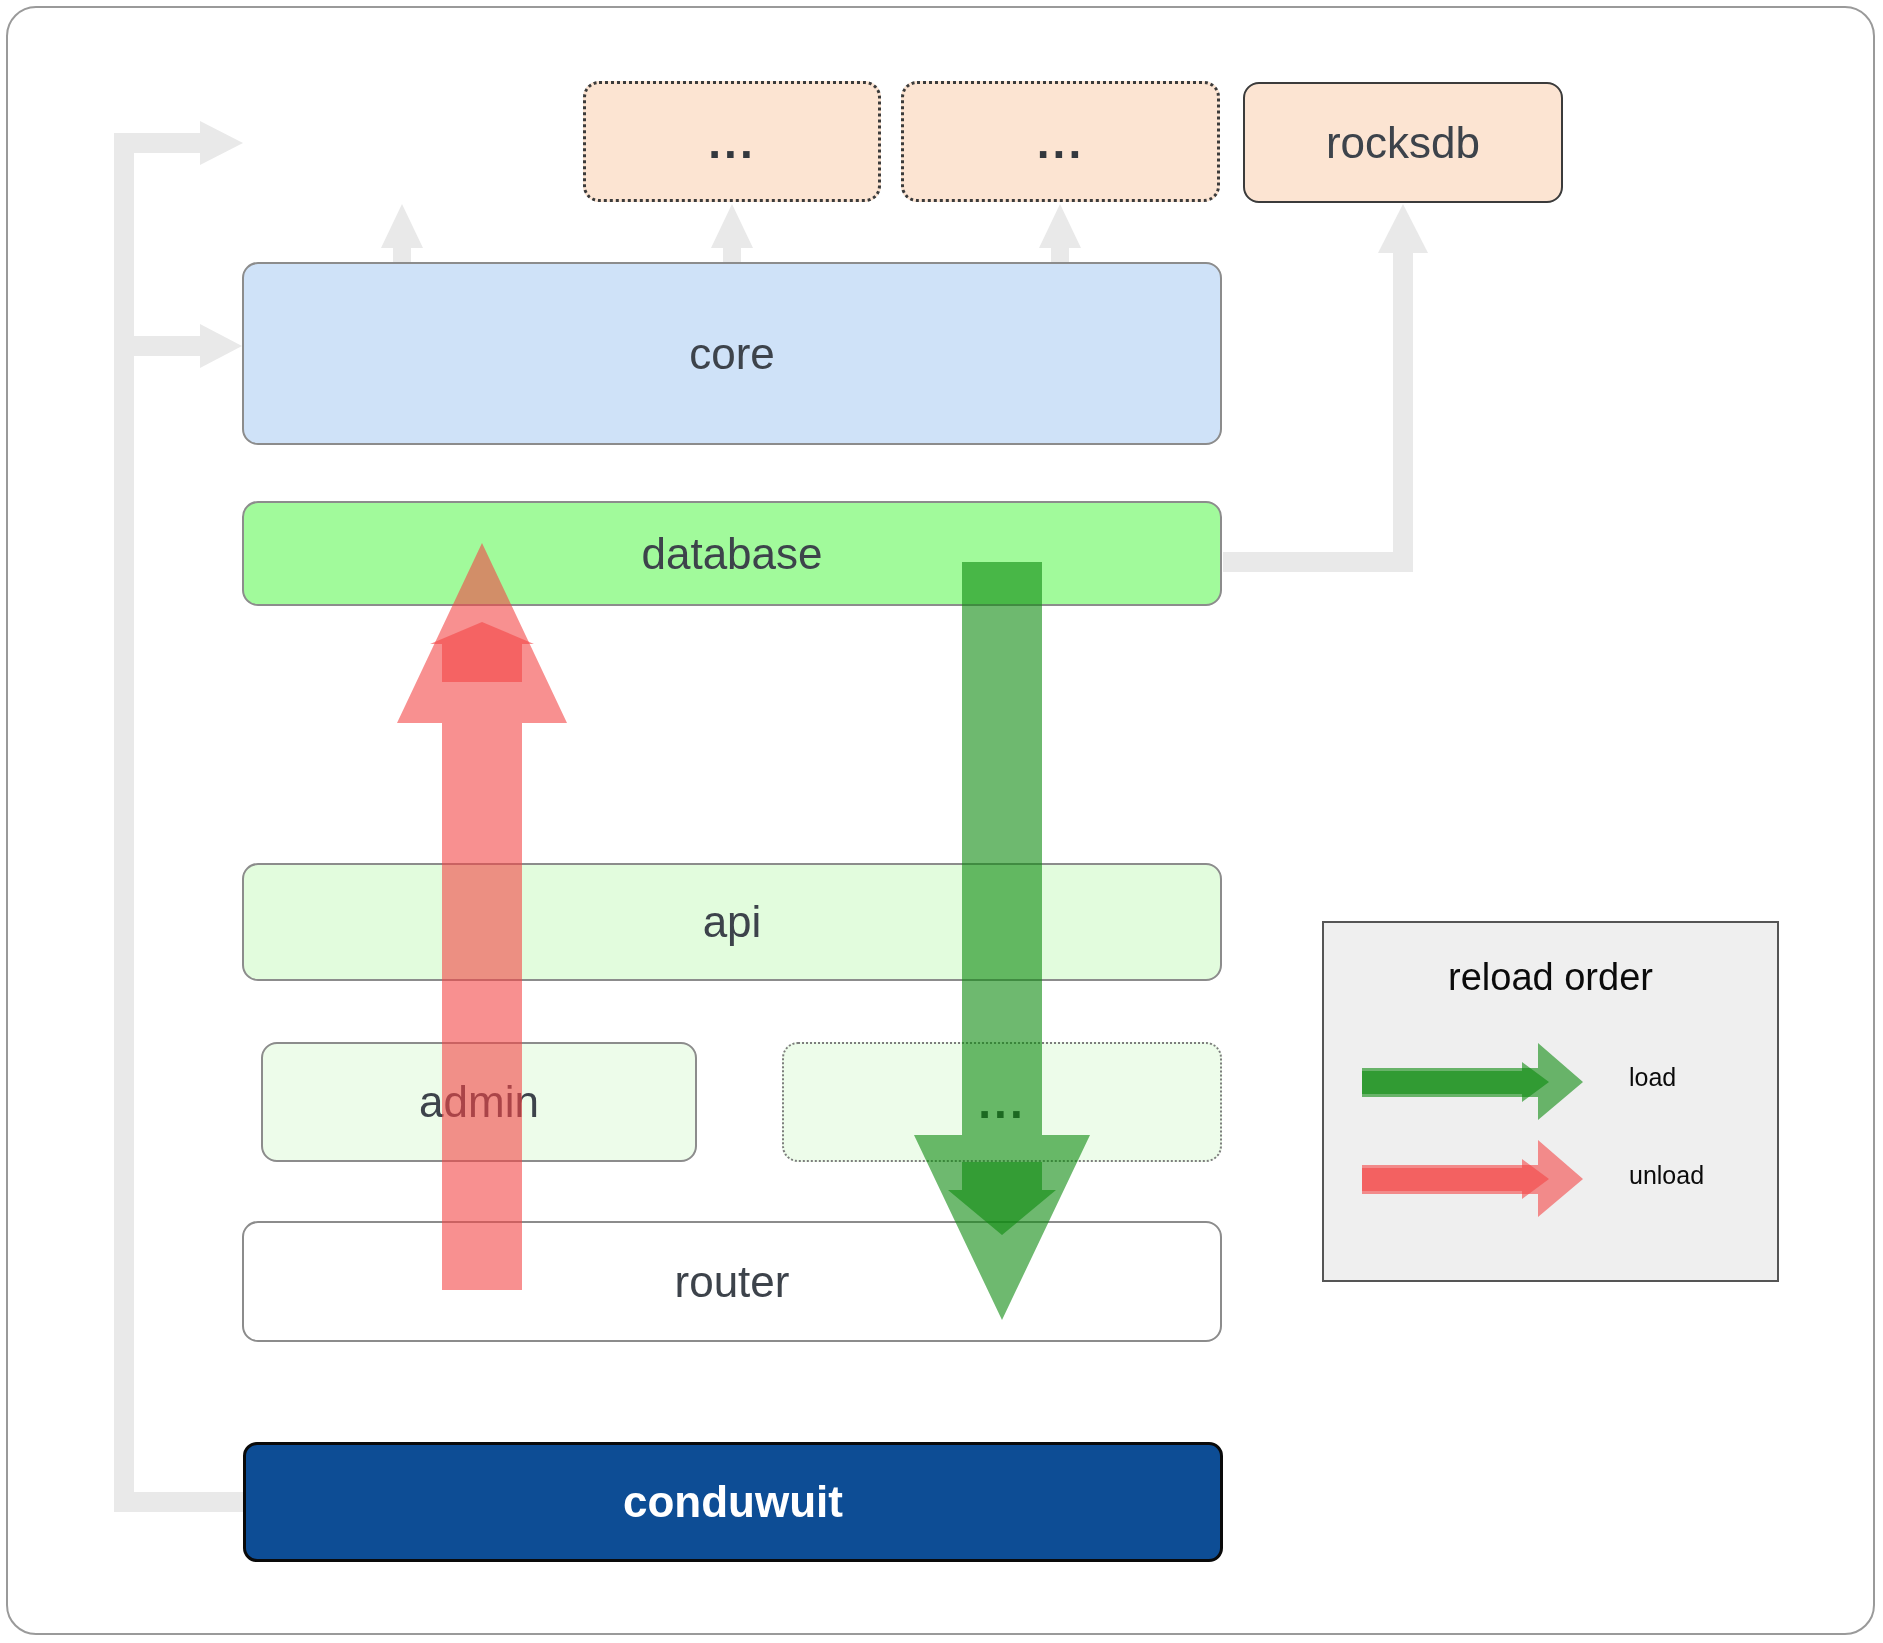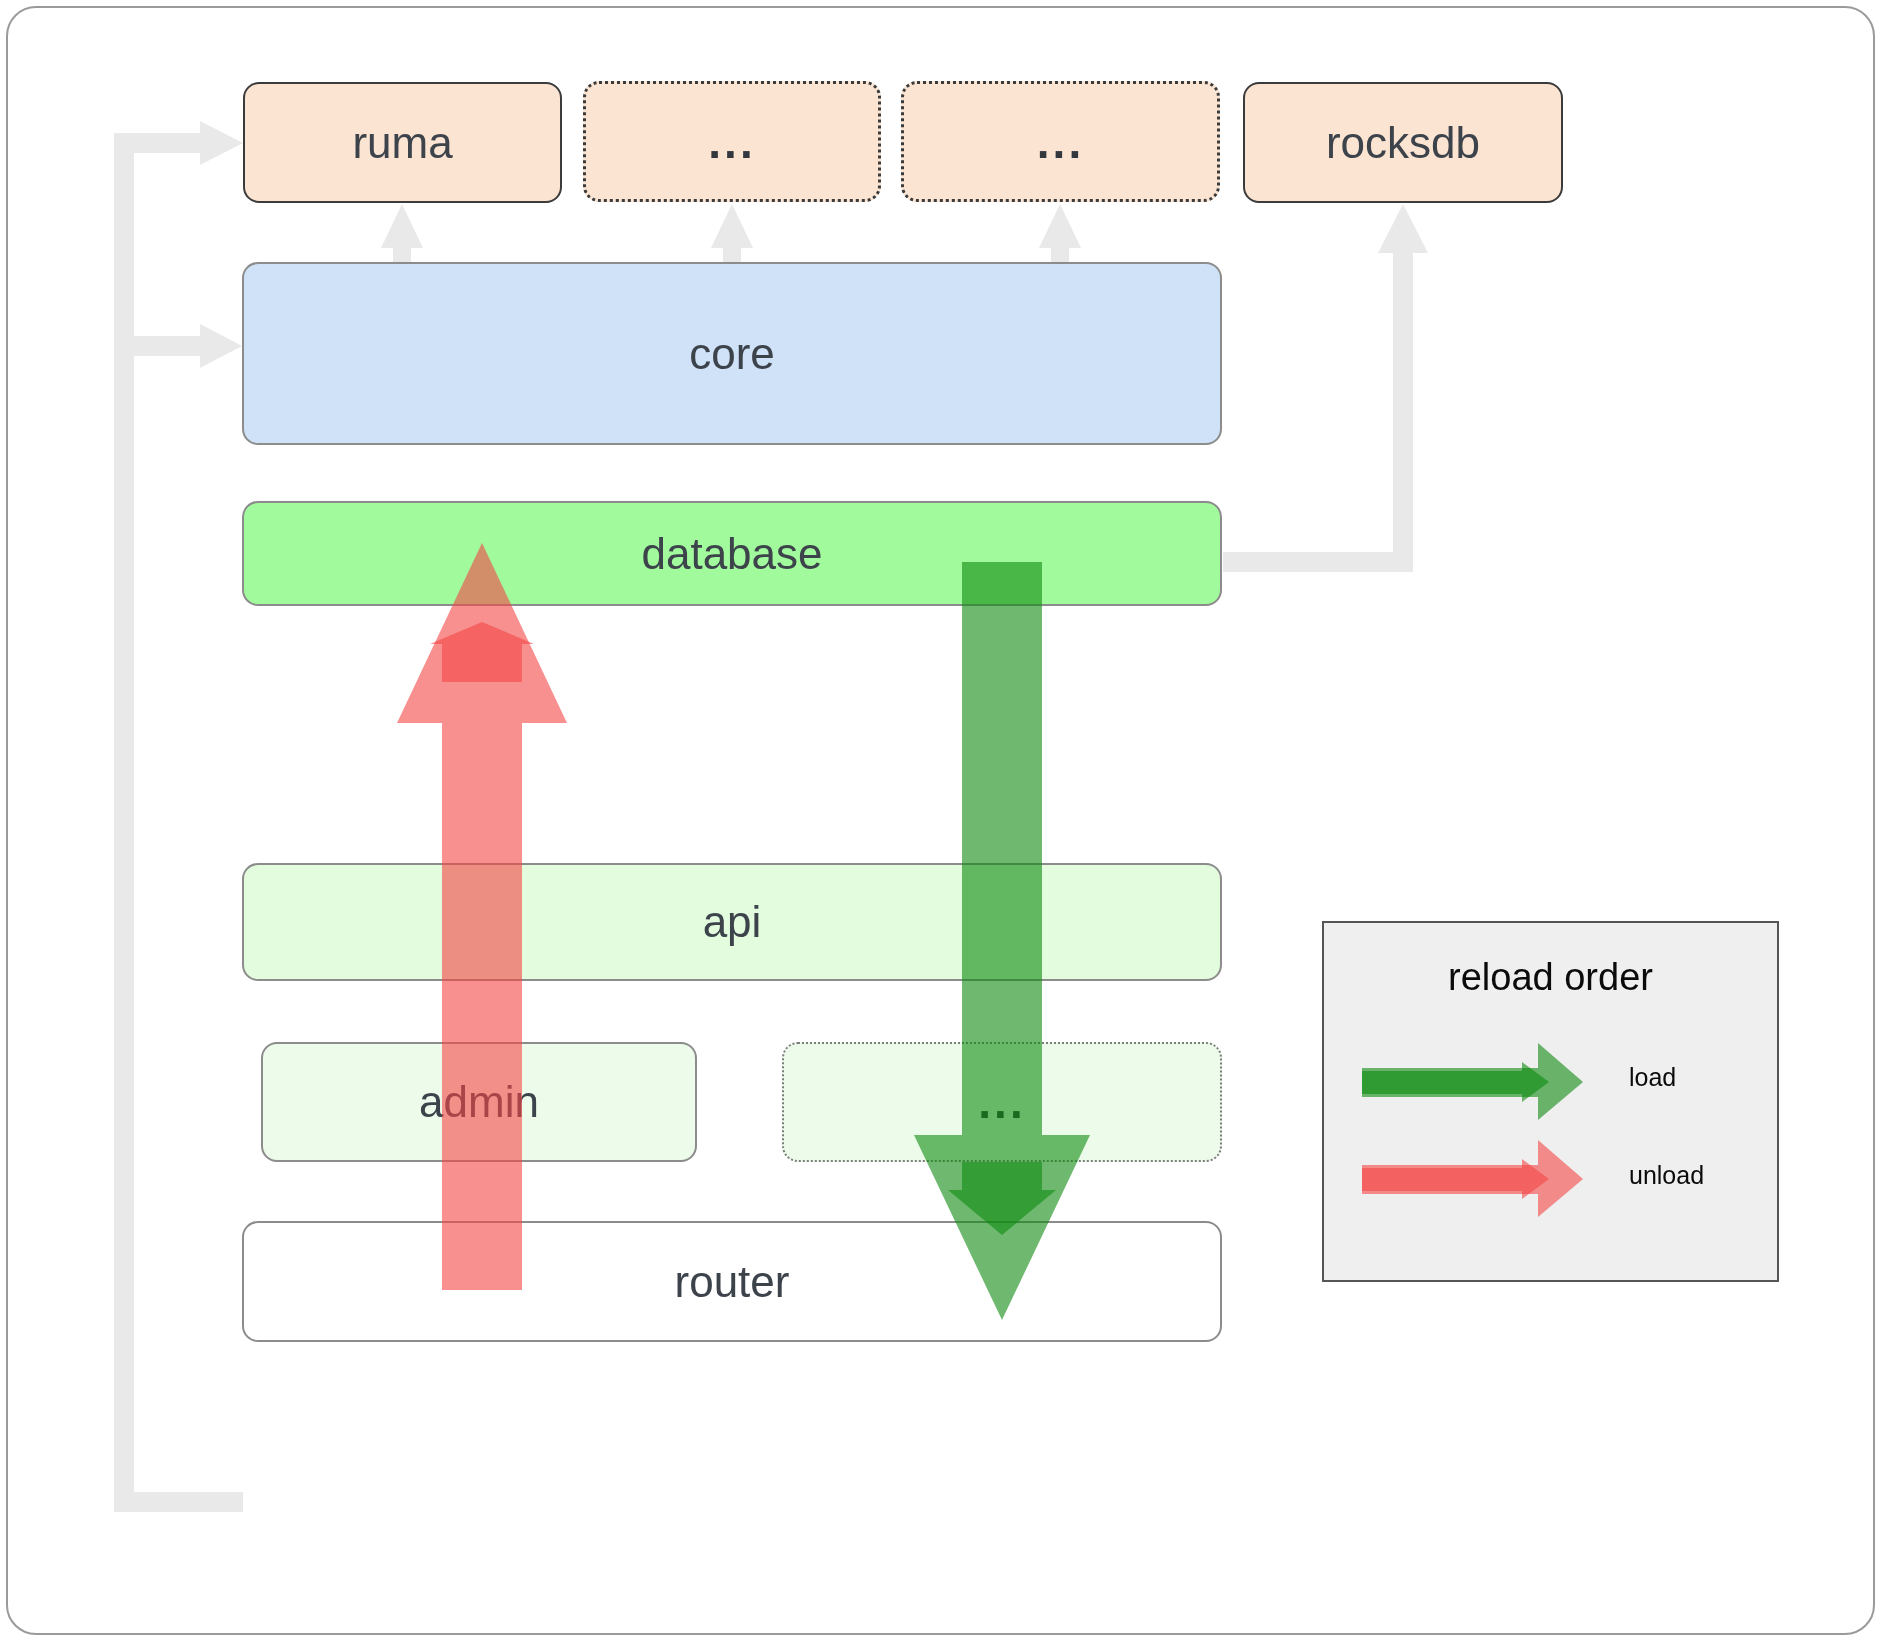--- a/index.html
+++ b/index.html
@@ -38,23 +38,20 @@
   .legend-label.load{top:140px;}
   .legend-label.unload{top:238px;}
   svg.overlay{position:absolute;left:0;top:0;pointer-events:none;}
 </style>
 </head>
 <body>
 
 <div class="stage">
   <div class="frame"></div>
 
-  <div class="box b-ruma">
-    <span>ruma</span>
-  </div>
   <div class="box b-crate-a">
     <span class="dots">...</span>
   </div>
   <div class="box b-crate-b">
     <span class="dots">...</span>
   </div>
   <div class="box b-rocksdb">
     <span>rocksdb</span>
   </div>
   <div class="box b-core">
@@ -67,20 +64,23 @@
     <span>api</span>
   </div>
   <div class="box b-admin">
     <span>admin</span>
   </div>
   <div class="box b-crate-c">
     <span class="dots">...</span>
   </div>
   <div class="box b-router">
     <span>router</span>
+  </div>
+  <div class="box b-conduwuit">
+    <span>conduwuit</span>
   </div>
 
   <div class="legend">
     <div class="legend-title">reload order</div>
     <div class="legend-label load">load</div>
     <div class="legend-label unload">unload</div>
   </div>
 
   <svg class="overlay" width="1883" height="1643" viewBox="0 0 1883 1643">
 

